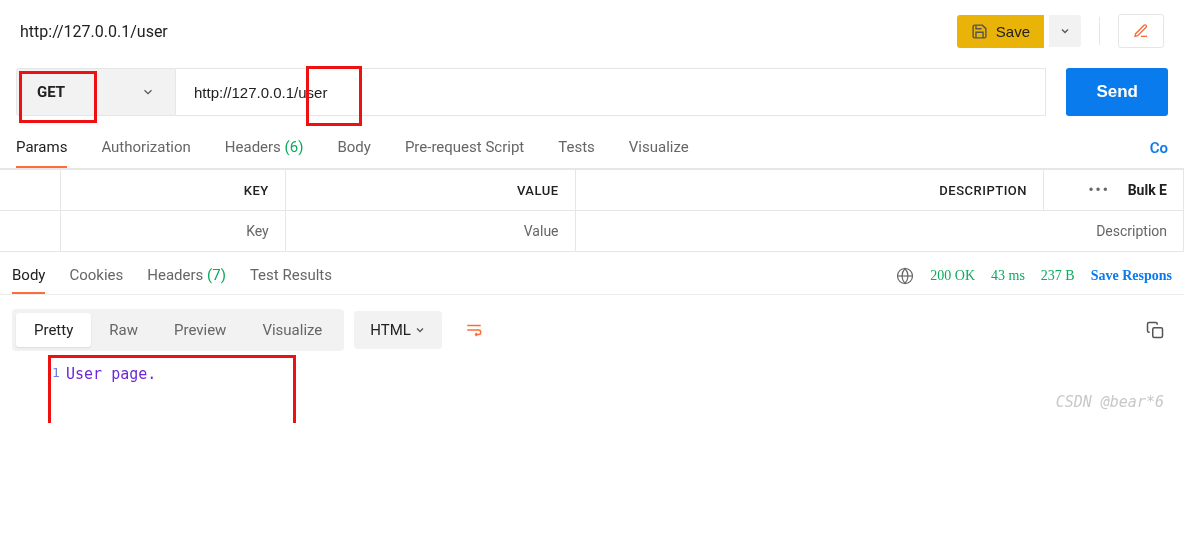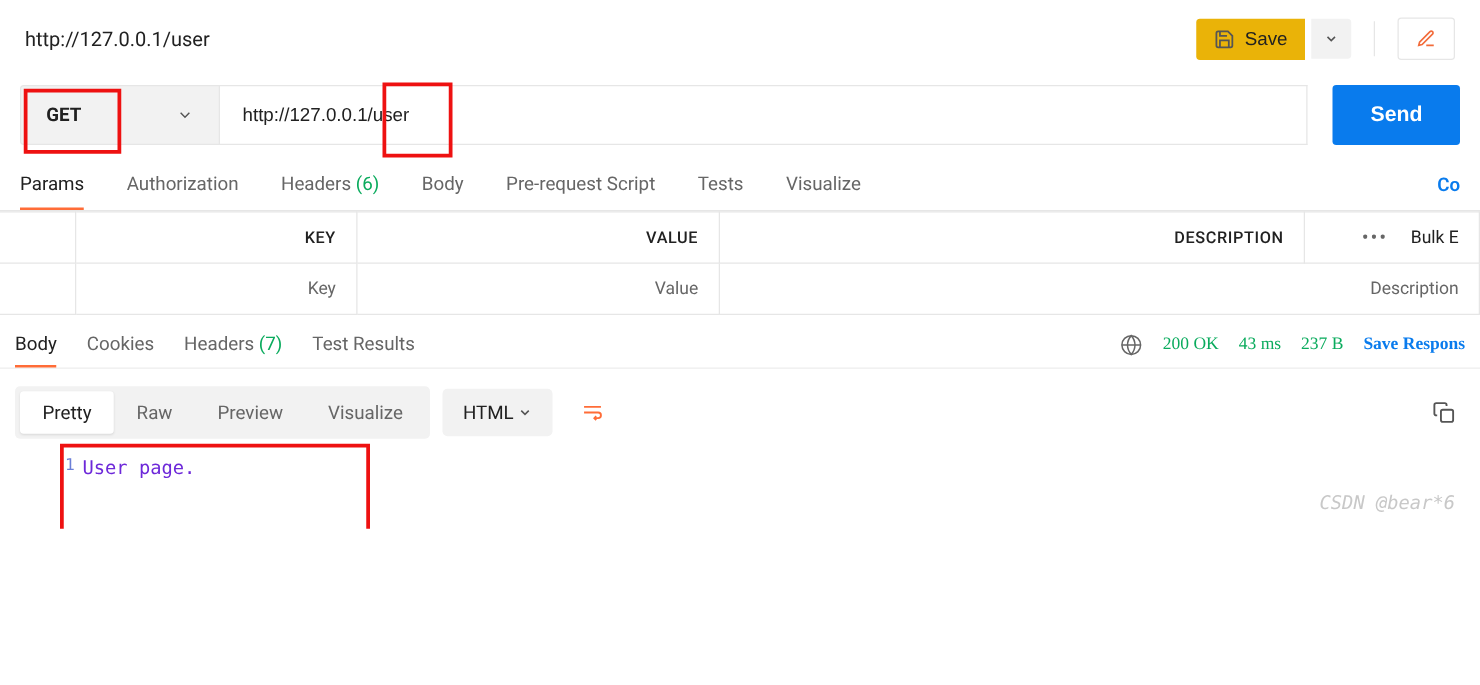--- a/index.html
+++ b/index.html
@@ -29,21 +29,21 @@
     .req-tab.active { color: #212121; border-bottom-color: #ff6c37; }
     .req-tab .count { color: #0aab5d; }
     .req-tabs-right { margin-left: auto; color: #097bed; font-size: 15px; font-weight: 600; padding-bottom: 10px; }
     
     .kv-table { width: 100%; border-collapse: collapse; }
     .kv-table th, .kv-table td { border: 1px solid #e6e6e6; border-left: none; padding: 12px 16px; text-align: right; font-weight: 400; font-size: 14px; color: #666; }
     .kv-table th:first-child, .kv-table td:first-child { width: 60px; }
     .kv-table th.label { color: #212121; font-weight: 500; letter-spacing: 0.5px; font-size: 13px; }
     .kv-actions { display: flex; align-items: center; gap: 18px; justify-content: flex-end; }
     .dots { letter-spacing: 2px; font-weight: 700; }
-    .bulk-link { color: #212121; font-weight: 400; white-space: nowrap; }
+    .bulk-link { color: #212121; font-weight: 700; white-space: nowrap; }
     .placeholder { color: #999; }
     
     .resp-tabs { display: flex; align-items: center; padding: 14px 12px 0; gap: 24px; border-bottom: 1px solid #ededed; }
     .resp-tab { padding-bottom: 8px; font-size: 15px; color: #666; cursor: pointer; border-bottom: 2px solid transparent; }
     .resp-tab.active { color: #212121; border-bottom-color: #ff6c37; }
     .resp-tab .count { color: #0aab5d; }
     .resp-right { margin-left: auto; display: flex; align-items: center; gap: 16px; padding-bottom: 8px; font-size: 14px; font-family: Liberation Serif, serif; }
     .globe { color: #666; }
     .ok { color: #0aab5d; }
     .save-resp { color: #097bed; font-weight: 600; }

